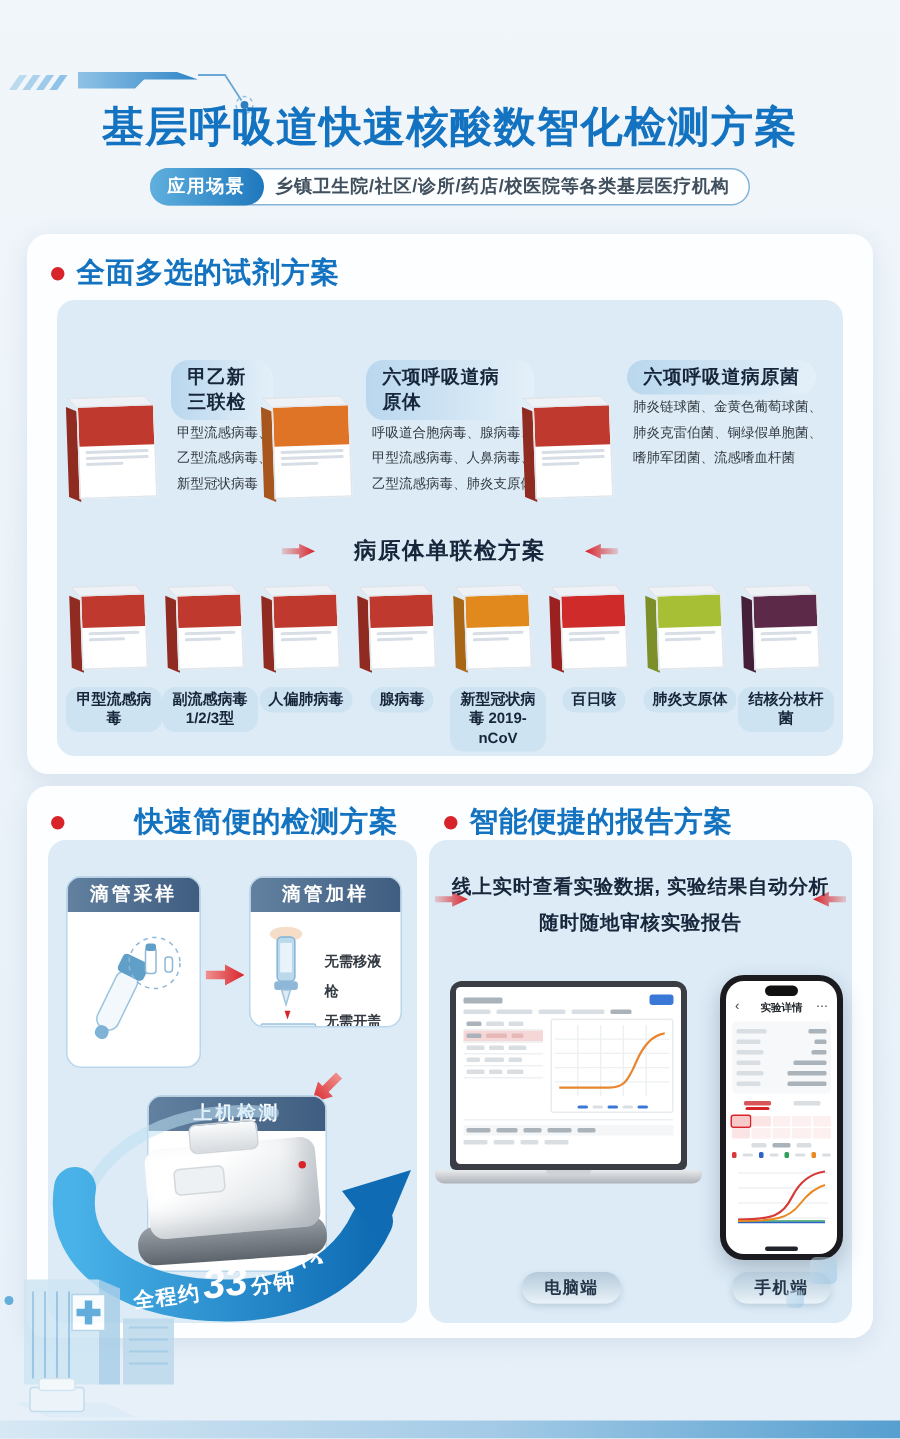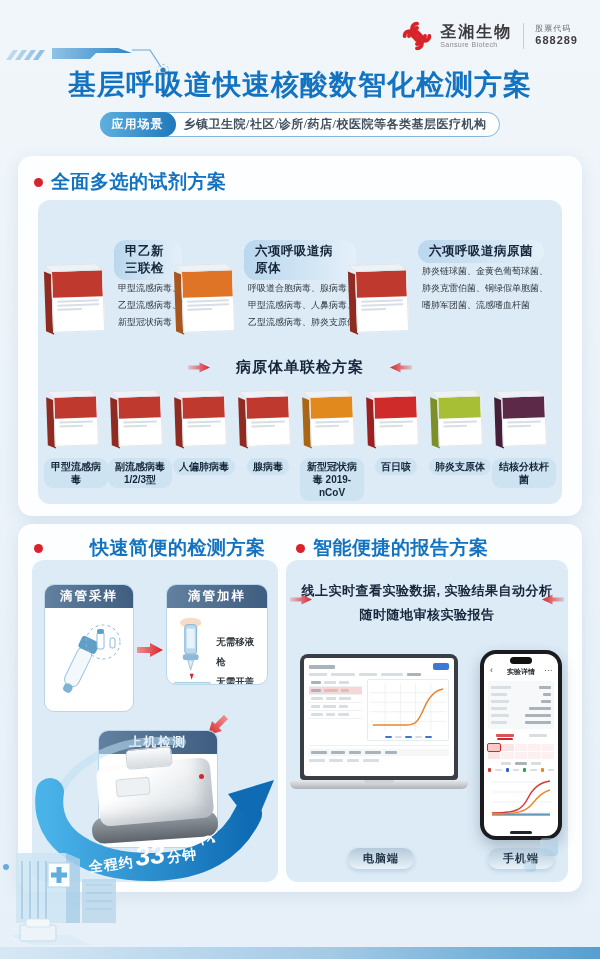--- a/index.html
+++ b/index.html
@@ -16,21 +16,21 @@
   .brand-div { width:1px; height:26px; background:#c9ced3; margin:0 4px; }
   .stock { display:flex; flex-direction:column; line-height:1.25; }
   .stock-label { font-size:8px; color:#6b6f74; letter-spacing:1px; }
   .stock-code { font-size:11px; font-weight:700; color:#3c3c3e; letter-spacing:1px; }
 
   .top-deco { position:absolute; left:0; top:26px; }
 
   .page-title { position:absolute; top:66px; left:0; width:100%; text-align:center;
     font-size:28px; font-weight:800; color:#1373c0; letter-spacing:1px; }
 
-  .scene-row { position:absolute; top:112px; left:0; width:100%; display:flex; justify-content:center;font-family:Liberation Serif, serif; }
+  .scene-row { position:absolute; top:112px; left:0; width:100%; display:flex; justify-content:center; }
   .scene-pill { display:flex; align-items:center; border:1px solid #86b4d8; background:#fdfeff;
     border-radius:14px; padding-right:13px; height:25px; }
   .scene-badge { background:linear-gradient(90deg,#5fb0de,#1f78bd); color:#fff; font-size:12px;
     font-weight:700; border-radius:13px; padding:4px 12px; margin-left:-1px; letter-spacing:1px; }
   .scene-text { font-size:12px; color:#41505e; font-weight:600; margin-left:8px; letter-spacing:.5px; }
 
   
   .card { position:absolute; left:18px; width:564px; background:#fdfeff; border-radius:14px;
     box-shadow:0 4px 16px rgba(90,130,170,.14); }
   .card1 { top:156px; height:360px; }
@@ -176,39 +176,20 @@
       <polygon points="15,34 22,24 27,24 20,34" opacity=".7"></polygon>
       <polygon points="24,34 31,24 36,24 29,34" opacity=".85"></polygon>
       <polygon points="33,34 40,24 45,24 38,34"></polygon>
     </g>
     <polygon points="52,22 118,22 132,27 96,27 90,33 52,33" fill="url(#dg)"></polygon>
     <polyline points="132,24 150,24 161,41" stroke="#6aa8d6" stroke-width="1.2" fill="none"></polyline>
     <circle cx="163" cy="44" r="2.6" fill="#2f7fc0"></circle>
     <circle cx="163" cy="44" r="5.6" fill="none" stroke="#8fc2e6" stroke-width="1" stroke-dasharray="2.5 2.5"></circle>
   </svg>
 
-  <div class="brand">
-    <svg width="32" height="32" viewBox="0 0 44 44">
-      <g fill="none" stroke="#d8232a" stroke-width="5.4" stroke-linecap="round">
-        <path d="M22 5 C13 5 13 19 22 19 C31 19 31 33 22 33"></path>
-        <path d="M22 39 C31 39 31 25 22 25 C13 25 13 11 22 11"></path>
-        <path d="M5 22 C5 13 19 13 19 22 C19 31 33 31 33 22"></path>
-        <path d="M39 22 C39 31 25 31 25 22 C25 13 11 13 11 22"></path>
-      </g>
-    </svg>
-    <div class="brand-names">
-      <span class="brand-cn">圣湘生物</span>
-      <span class="brand-en">Sansure Biotech</span>
-    </div>
-    <div class="brand-div"></div>
-    <div class="stock">
-      <span class="stock-label">股票代码</span>
-      <span class="stock-code">688289</span>
-    </div>
-  </div>
 
   <div class="page-title">基层呼吸道快速核酸数智化检测方案</div>
   <div class="scene-row">
     <div class="scene-pill">
       <span class="scene-badge">应用场景</span>
       <span class="scene-text">乡镇卫生院/社区/诊所/药店/校医院等各类基层医疗机构</span>
     </div>
   </div>
 
   <div class="card card1">

